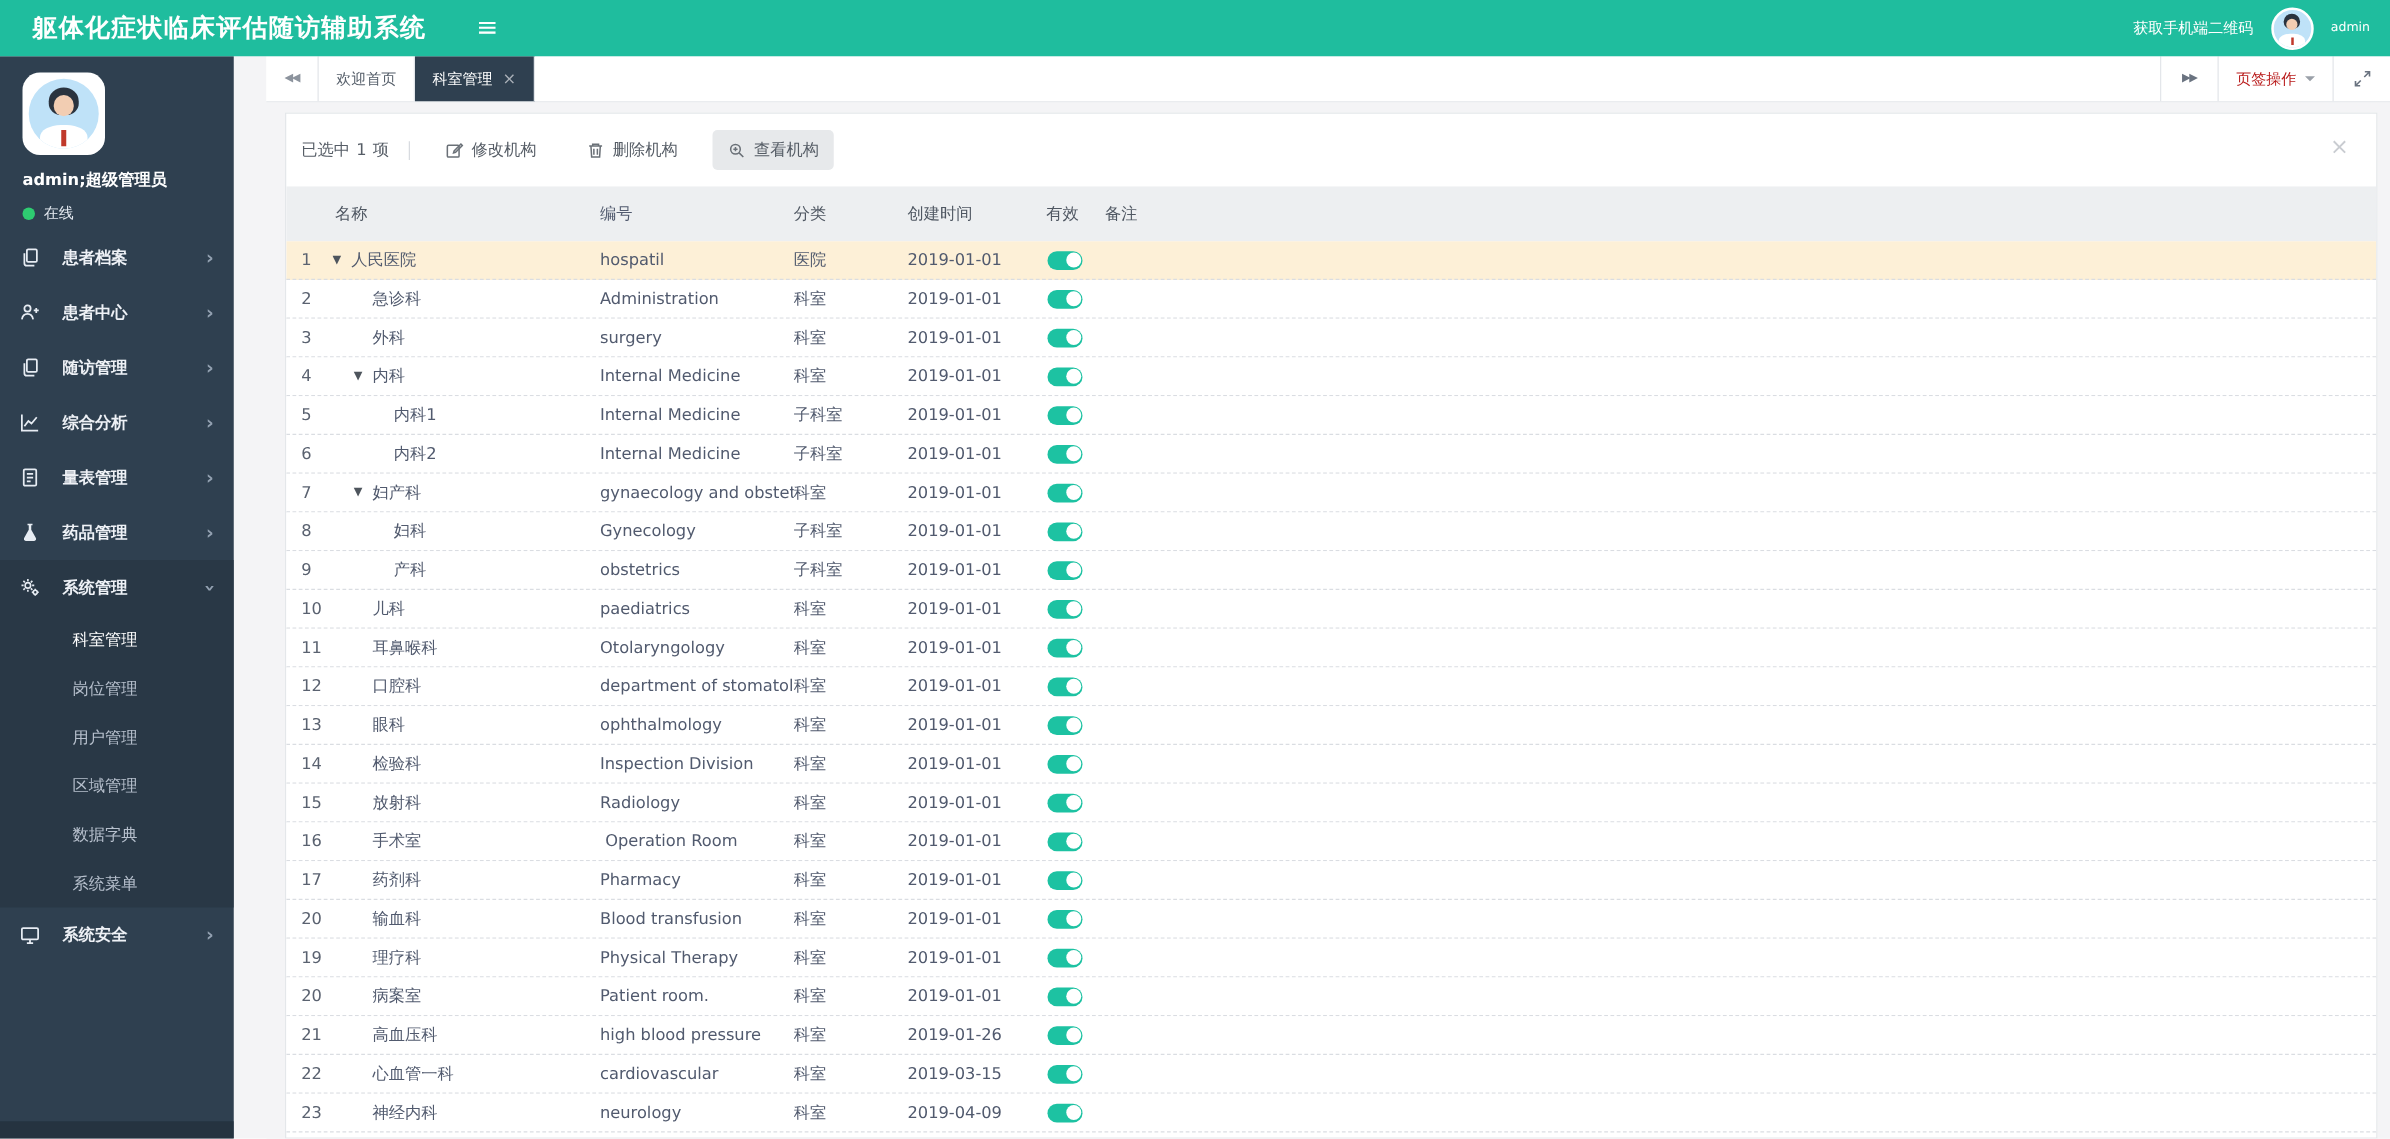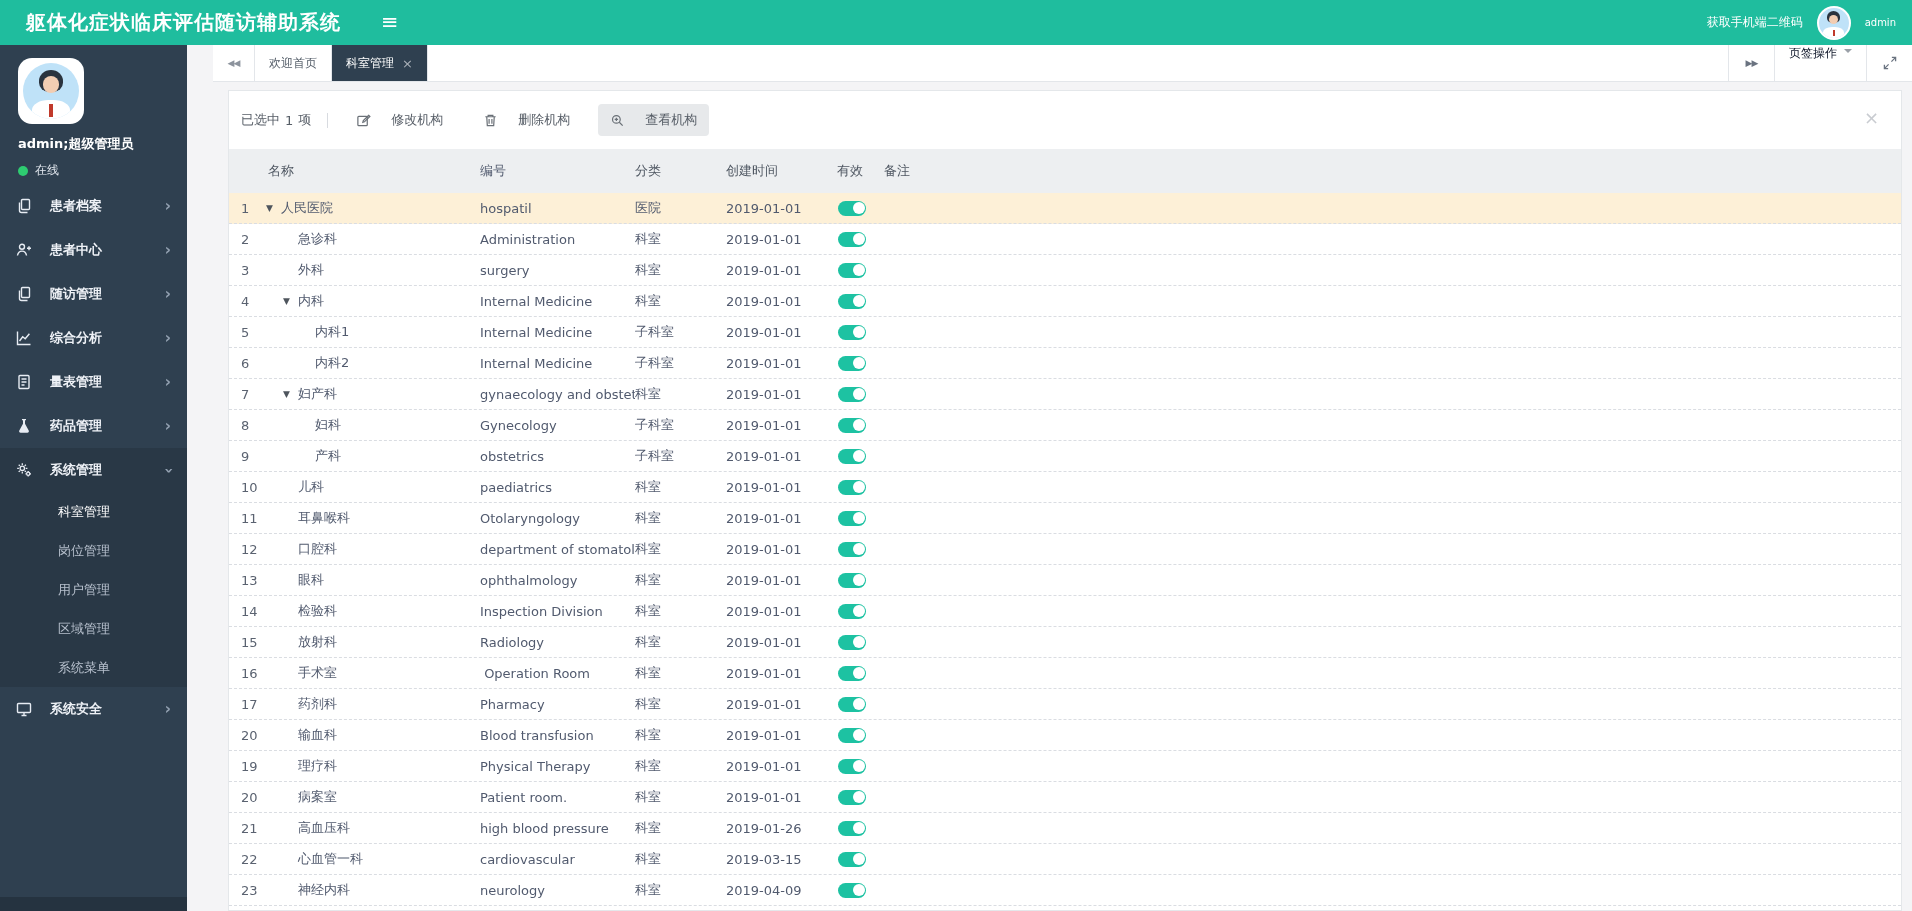--- a/index.html
+++ b/index.html
@@ -54,33 +54,33 @@
   .tab-scroll-btn { width:42px; display:flex; align-items:center; justify-content:center;
                     border-right:1px solid #e3e6ea; color:#8c939d; font-size:9px; letter-spacing:-1px; cursor:pointer; }
   .tab-list { display:flex; }
   .tab { display:flex; align-items:center; padding:0 14px; font-size:12px; color:#57606b;
          border-right:1px solid #e3e6ea; cursor:pointer; white-space:nowrap; }
   .tab.active { background:var(--sidebar,#2f4050); color:#fff; }
   .tab-close { margin-left:8px; color:#aab0b8; font-size:13px; line-height:1; }
   .tab-right { margin-left:auto; display:flex; }
   .tab-ctrl { width:46px; display:flex; align-items:center; justify-content:center;
               border-left:1px solid #e3e6ea; color:#6a7380; font-size:9px; letter-spacing:-1px; cursor:pointer; }
-  .tab-ops { display:flex; align-items:flex-start; justify-content:center; gap:7px; padding:0 14px;
-             border-left:1px solid #e3e6ea; font-size:12px; color:#0f172a; cursor:pointer; }
+  .tab-ops { display:flex; align-items:center; justify-content:center; gap:7px; padding:0 14px;
+             border-left:1px solid #e3e6ea; font-size:12px; color:#b91c1c; cursor:pointer; }
   .caret { width:0; height:0; border:4px solid transparent; border-top-color:#9aa0a8; margin-top:4px; }
   .tab-ctrl svg { width:14px; height:14px; }
 
   
   .content { position:absolute; left:213px; top:82px; right:0; bottom:0; background:#f4f4f6; }
   .panel { position:absolute; left:15px; top:8px; right:10px; bottom:0; background:#fff; border:1px solid #e4e7ea; }
   .toolbar { height:58px; display:flex; align-items:center; padding-left:12px; position:relative; }
   .sel-info { font-size:13px; color:#565d66; display:flex; gap:5px; align-items:center; }
   .tb-divider { width:1px; height:15px; background:#d8dbe0; margin:0 16px; }
   .tb-buttons { display:flex; align-items:center; }
-  .tb-btn { display:flex; align-items:center; gap:20px; font-size:13px; color:#565d66; margin-right:16px;
+  .tb-btn { display:flex; align-items:center; gap:6px; font-size:13px; color:#565d66; margin-right:16px;
             cursor:pointer; padding:7px 12px; border-radius:4px; }
   .tb-btn.highlighted { background:#e7e9eb; }
   .tb-btn svg { width:15px; height:15px; color:#6a7077; }
   .panel-close { position:absolute; right:22px; top:18px; color:#c9ccd1; font-size:18px; cursor:pointer; line-height:1; }
 
   
   .table { position:absolute; left:0; right:0; top:58px; bottom:0; overflow:hidden; font-size:13px; }
   .thead { display:flex; height:44px; align-items:center; background:#edeff1; color:#4f5762; }
   .trow { display:flex; height:31px; align-items:center; color:#515a6e; border-bottom:1px dashed #dadde2; background:#fff; cursor:default; }
   .trow.selected { background:var(--row-selected,#fdf0d7); }
@@ -221,20 +221,21 @@
               </svg>
             </span>
             <span class="mi-label">系统管理</span>
             <span class="chev down">›</span>
           </div>
           <div class="submenu">
             <div class="sub-item active">科室管理</div>
             <div class="sub-item">岗位管理</div>
             <div class="sub-item">用户管理</div>
             <div class="sub-item">区域管理</div>
+            <div class="sub-item">数据字典</div>
             <div class="sub-item">系统菜单</div>
           </div>
         </div>
         <div class="menu-group">
           <div class="menu-item">
             <span class="mi-icon">
               <svg viewBox="0 0 16 16" fill="none" stroke="currentColor" stroke-width="1.4">
                 <rect x="1.5" y="2.5" width="13" height="9" rx="1"></rect>
                 <path d="M5.5 14.5h5M8 11.5v3"></path>
               </svg>

